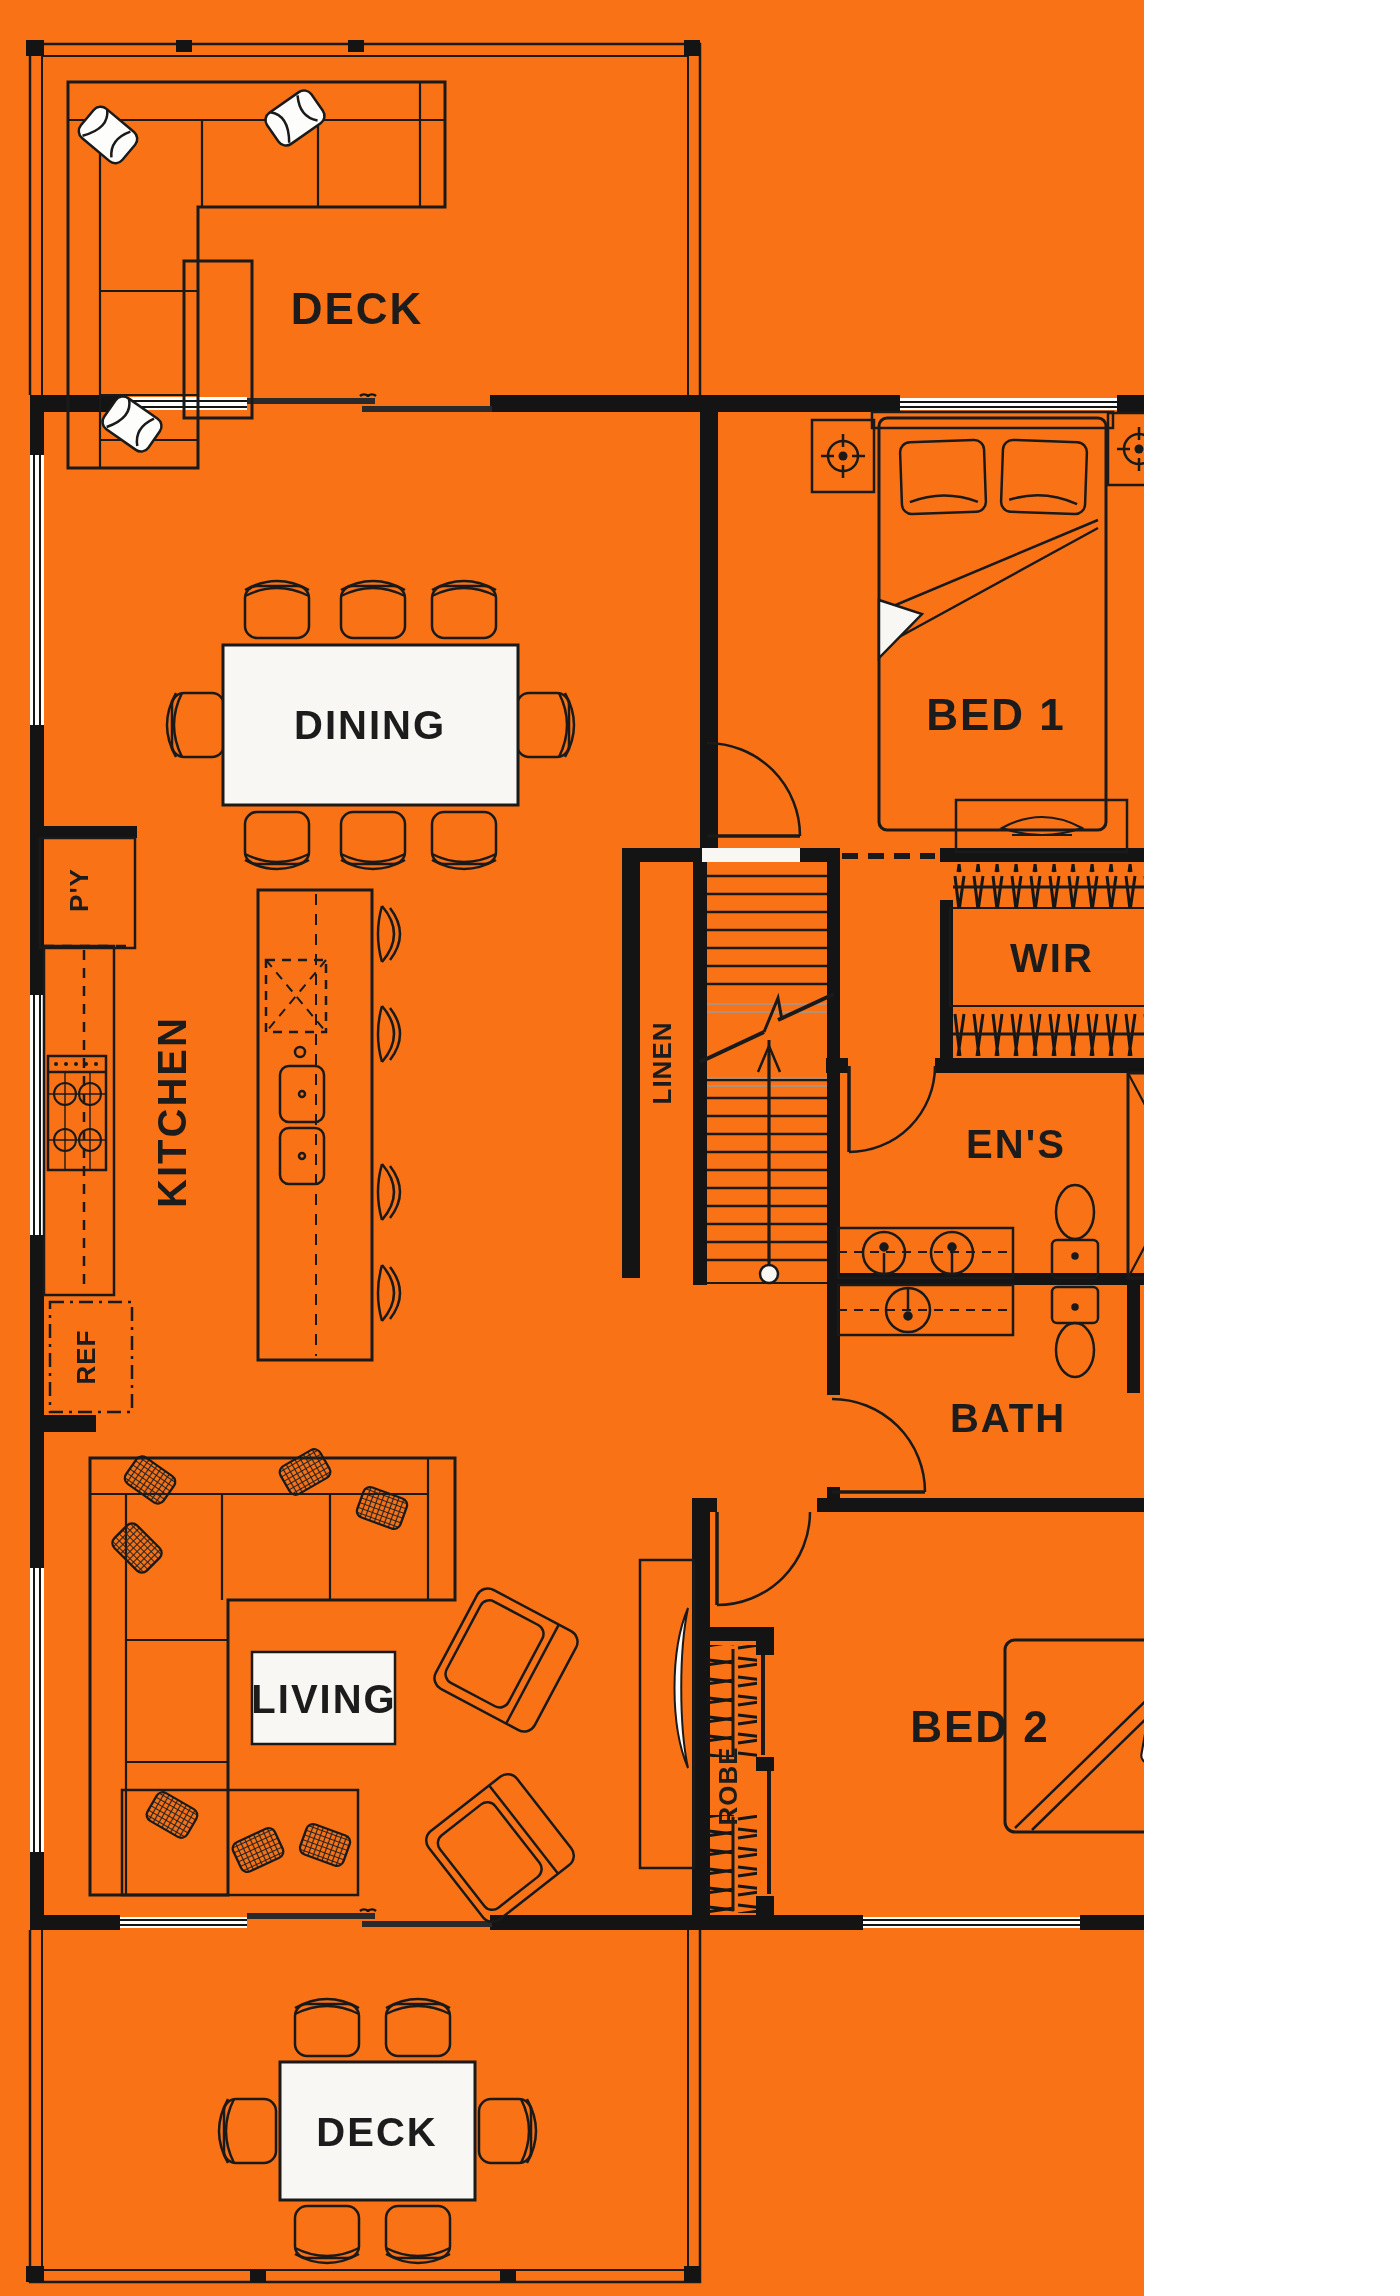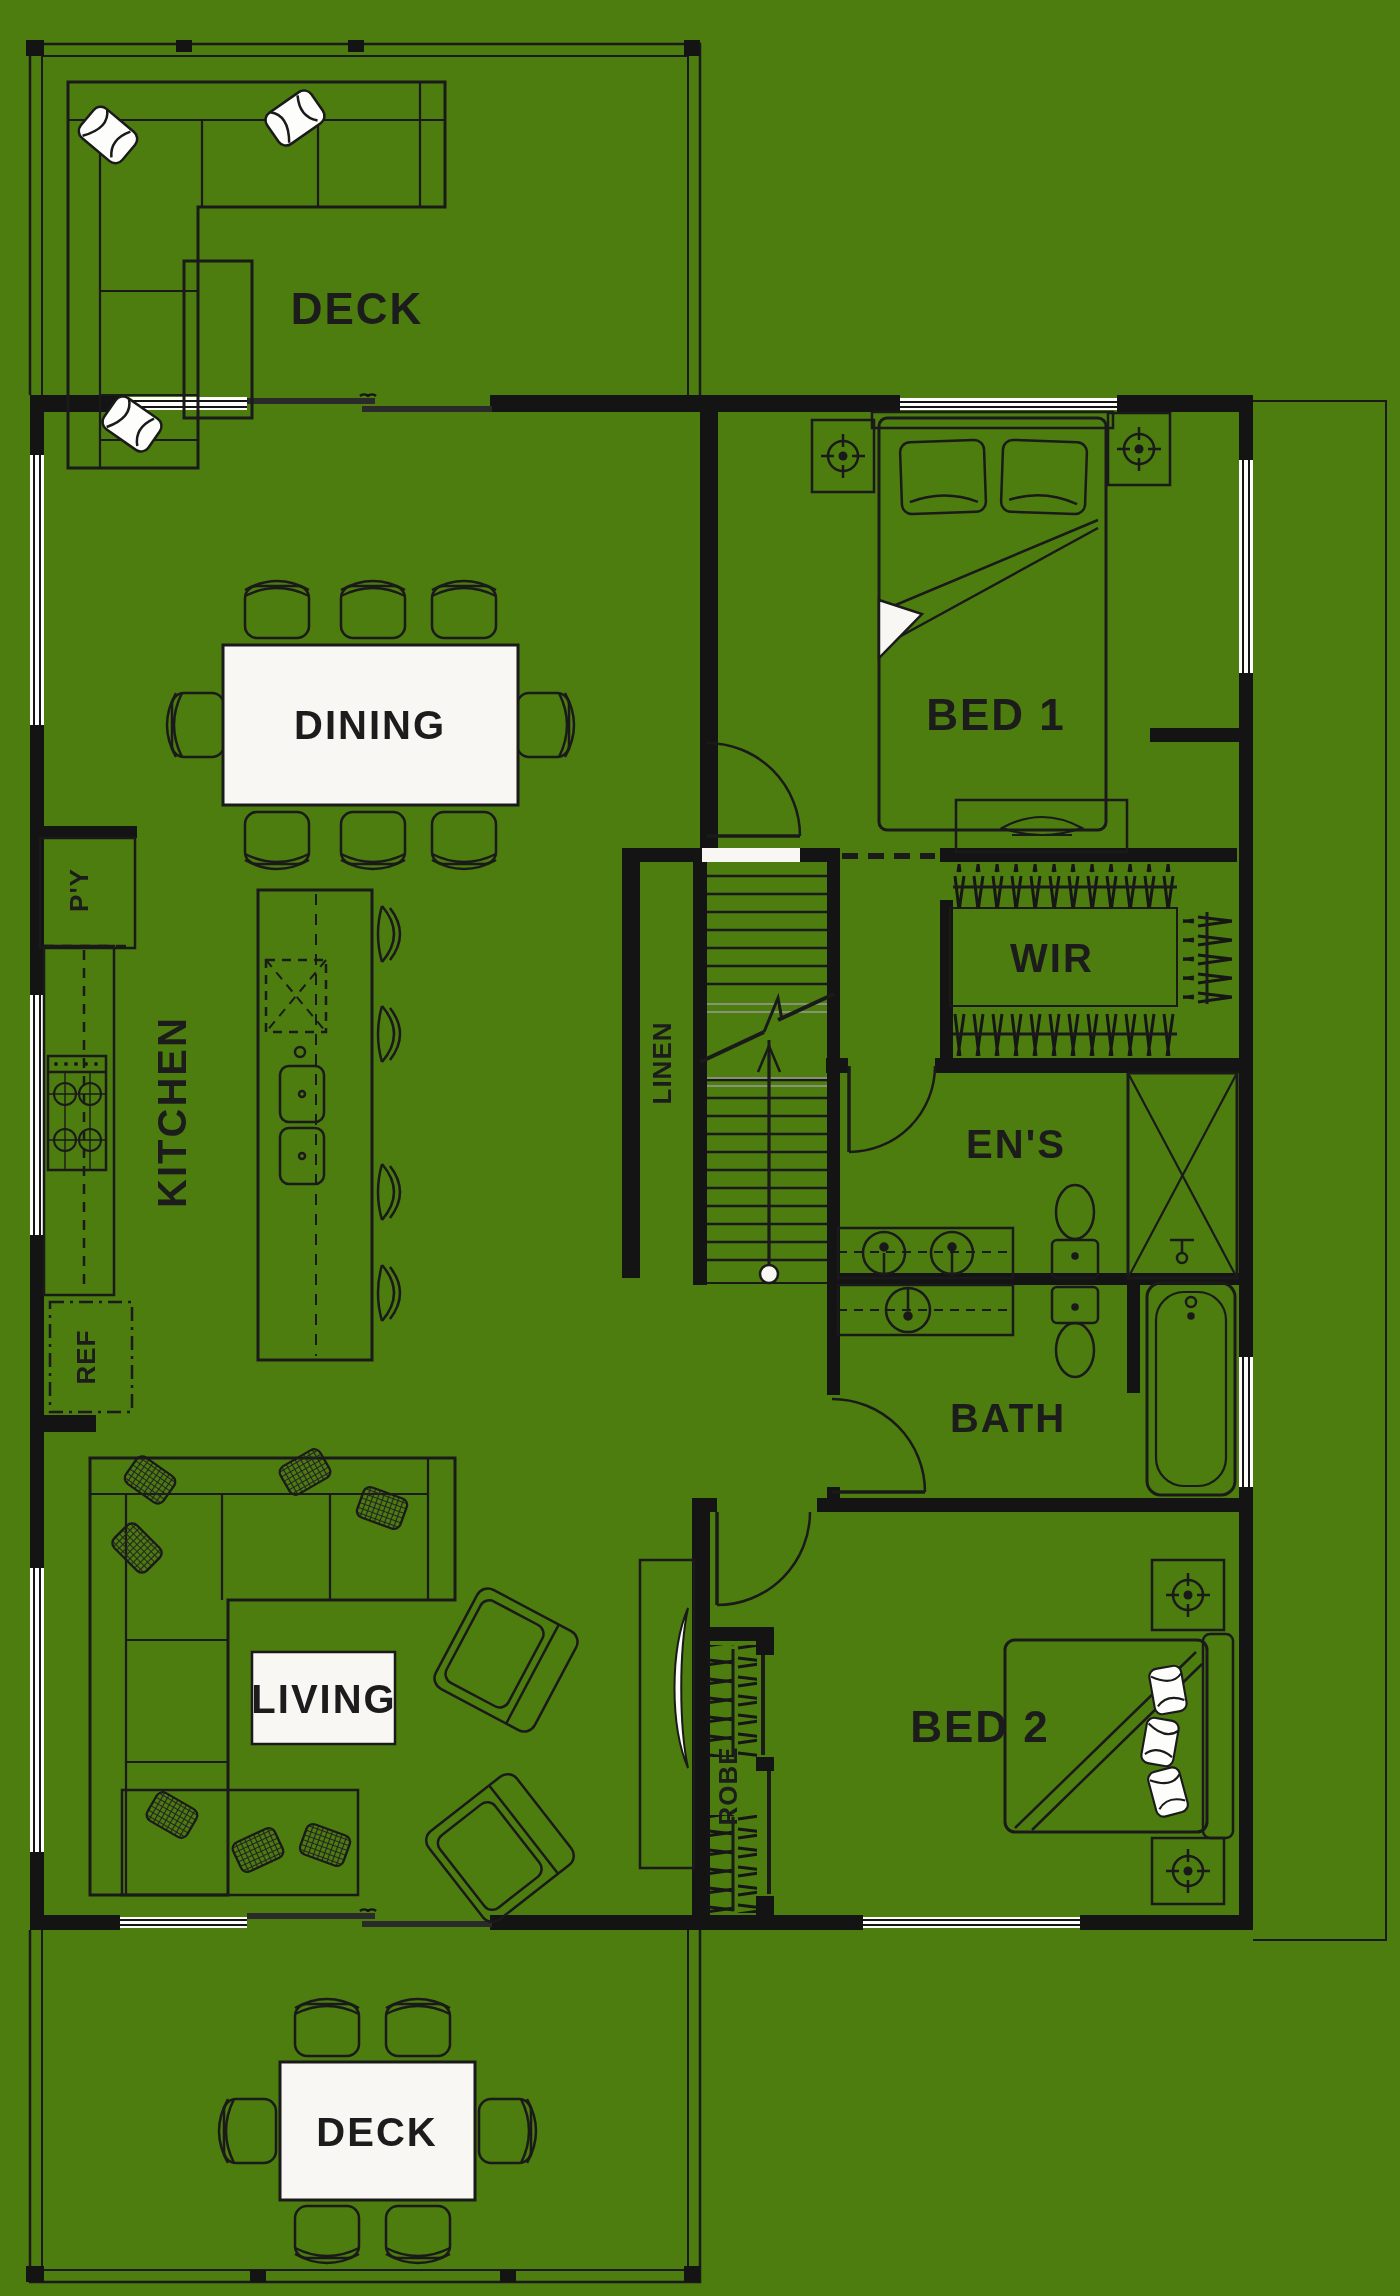--- a/index.html
+++ b/index.html
@@ -1,16 +1,16 @@
 <!DOCTYPE html>
 <html><head>
 <meta charset="utf-8">
 <style>
   html,body{margin:0;padding:0;background:#ffffff;}
-  #page{position:relative;width:1400px;height:2296px;background:#4d7c0f;overflow:hidden;
+  #page{position:relative;width:1144px;height:2296px;background:#f97316;overflow:hidden;
         font-family:"Liberation Sans", sans-serif;}
   svg{position:absolute;left:0;top:0;}
   text{fill:#1c1c1c;font-family:"Liberation Sans", sans-serif;font-weight:600;letter-spacing:2px;}
   .big{font-size:44px;}
   .mid{font-size:40px;}
   .sml{font-size:26px;letter-spacing:1px;}
 </style>
 </head>
 <body>
 

